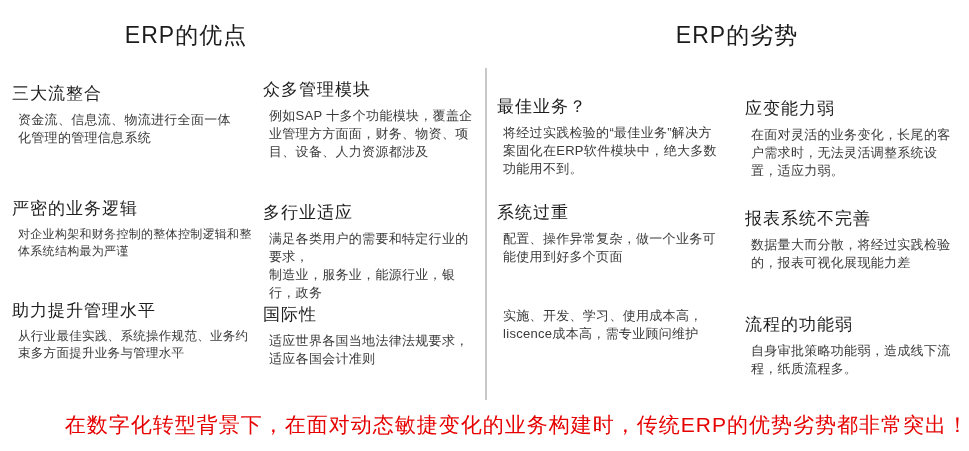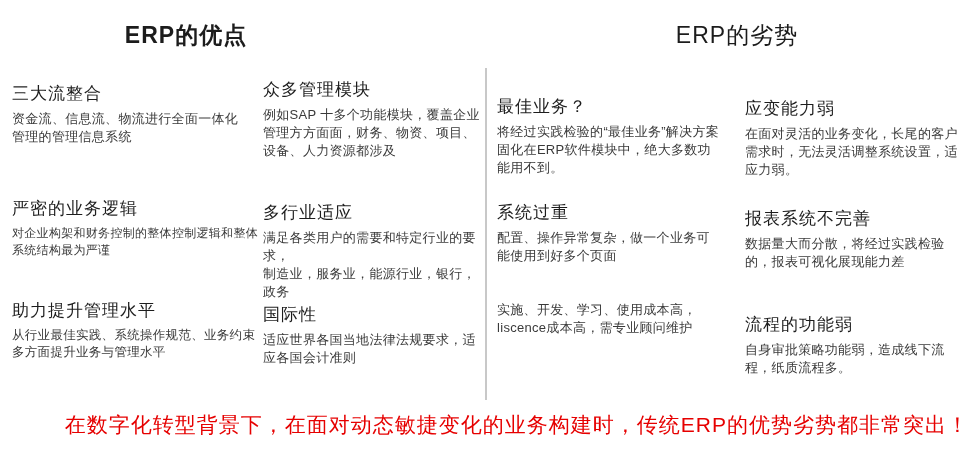--- a/index.html
+++ b/index.html
@@ -4,31 +4,31 @@
 <style>
   html,body{margin:0;padding:0;background:#fff;}
   .canvas{
     position:relative;width:969px;height:451px;background:#ffffff;overflow:hidden;
     font-family:"Liberation Sans","DejaVu Sans",sans-serif;color:#222;
   }
   .col-title{
     position:absolute;top:20px;width:372px;text-align:center;
     font-size:23px;letter-spacing:1px;color:#1c1c1c;font-weight:normal;
   }
-  .col-title.left{left:0;font-weight:bold;}
+  .col-title.left{left:0;}
   .col-title.right{left:551px;}
   .divider{
     position:absolute;left:485px;top:68px;width:2px;height:332px;background:#c8c8c8;
   }
   .section{position:absolute;}
   .section h3{
     margin:0 0 5px 0;font-size:17px;font-weight:normal;letter-spacing:1px;color:#1d1d1d;
   }
   .section p{
-    margin:0;font-size:13px;line-height:1.38;color:#3a3a3a;letter-spacing:0.3px;
+    margin:6px;font-size:13px;line-height:1.38;color:#3a3a3a;letter-spacing:0.3px;
     white-space:pre-line;
   }
   
   .pos-l0{left:12px;top:82px;width:238px;}
   .pos-l1{left:263px;top:78px;width:218px;}
   .pos-l2{left:12px;top:197px;width:247px;}
   .pos-l2 p{font-size:12px;}
   .pos-l3{left:263px;top:201px;width:218px;}
   .pos-l4{left:12px;top:299px;width:247px;}
   .pos-l4 p{font-size:12.5px;}

